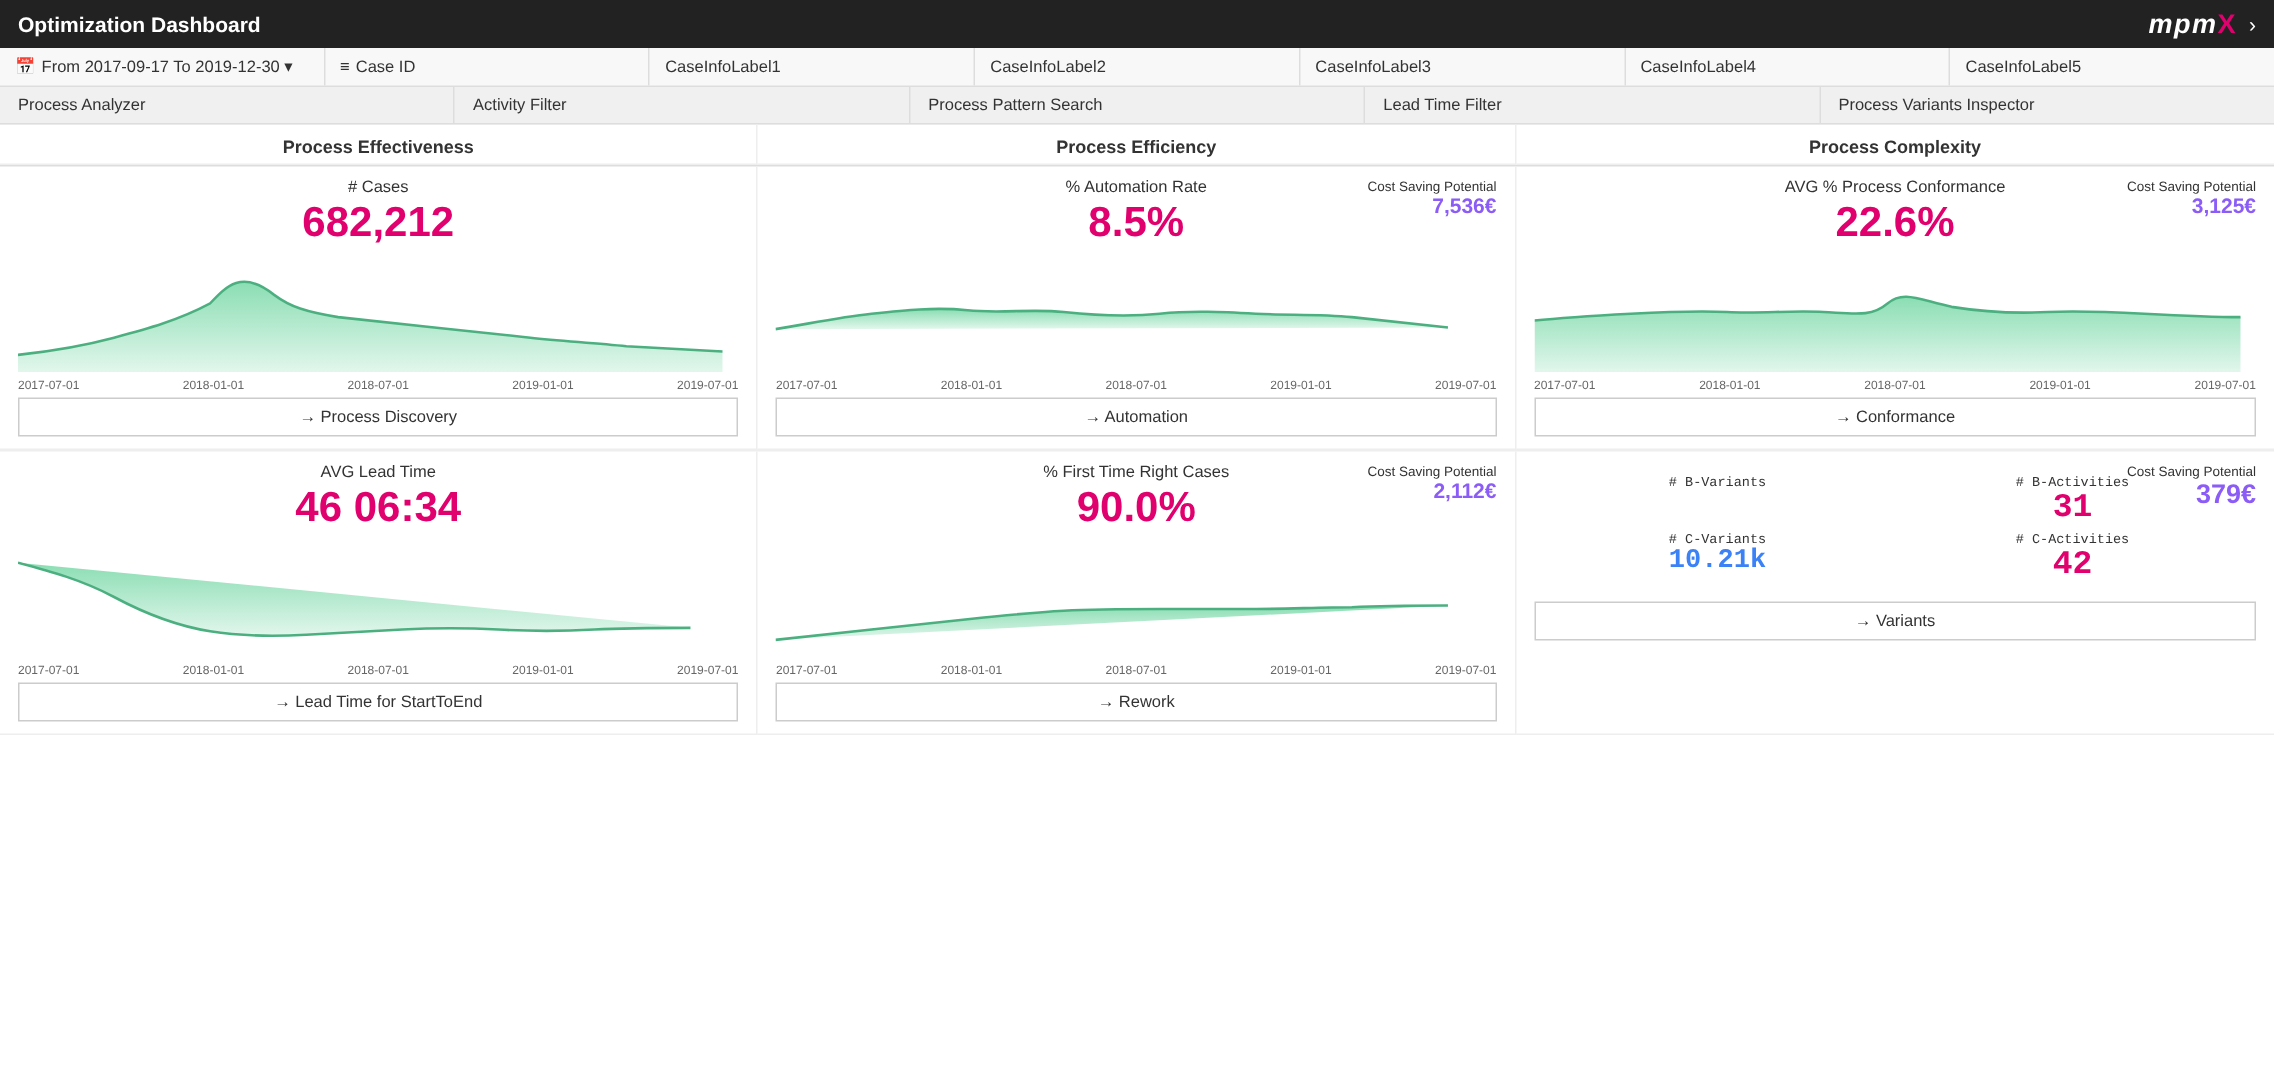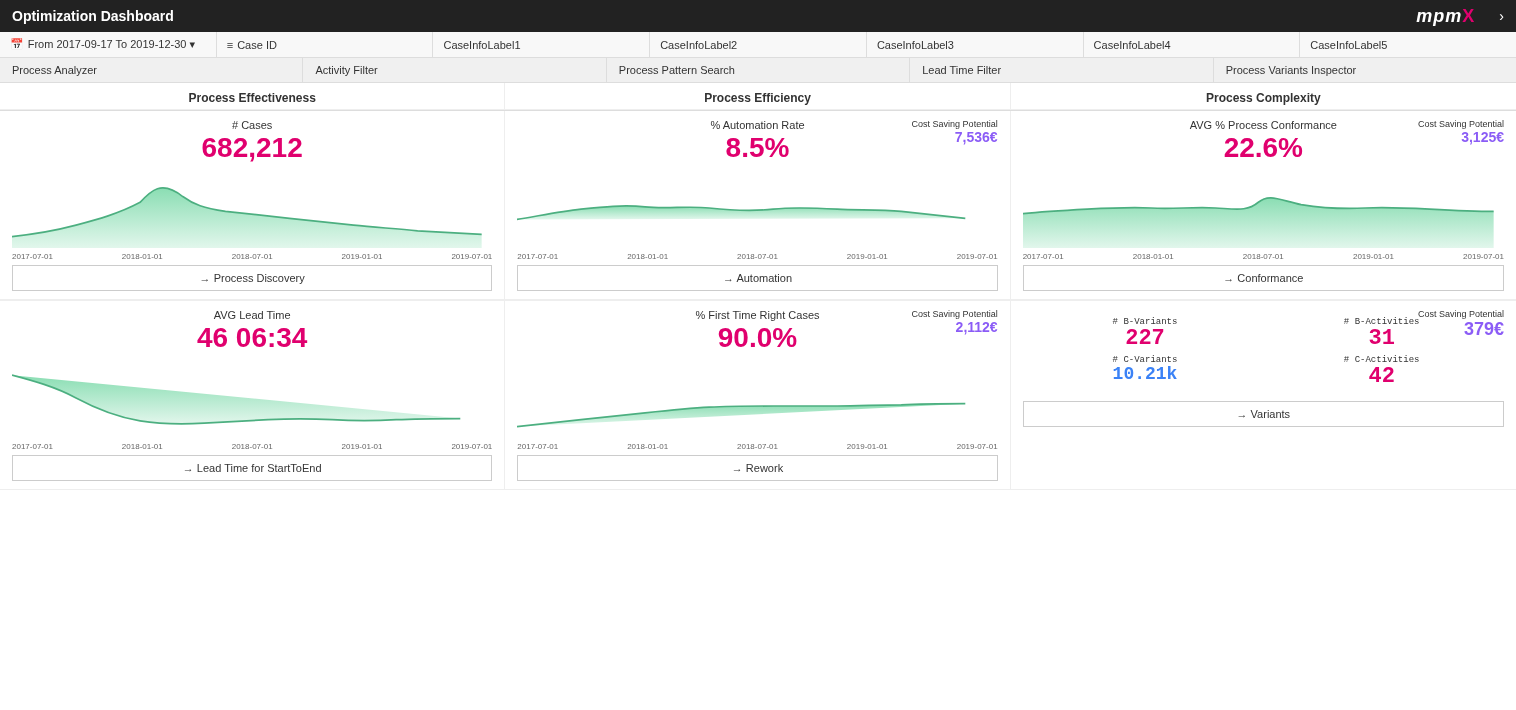--- a/index.html
+++ b/index.html
@@ -167,21 +167,21 @@
 
     
     .logo-text { font-style: italic; }
     .logo-x { color: #e0006e; }
   </style>
 </head>
 <body>
 
 <div class="header">
   <span class="header-title">Optimization Dashboard</span>
-  <div style="display:flex;align-items:center;gap:24px;">
+  <div style="display:flex;align-items:center;gap:8px;">
     <span class="header-logo">
       <span class="logo-text">mpm</span><span class="logo-x">X</span>
     </span>
     <span class="header-arrow">›</span>
   </div>
 </div>
 
 <div class="filter-bar">
   <div class="filter-item">
     <span>📅</span>
@@ -365,21 +365,20 @@
   </div>
 
   <div class="panel" style="position:relative;">
     <div class="cost-saving" style="top:8px;right:12px;">
       <div class="cost-saving-label">Cost Saving Potential</div>
       <div class="cost-saving-value" style="font-size:18px;">379€</div>
     </div>
     <div class="stats-grid" style="margin-top:4px;font-family:Liberation Mono, monospace;">
       <div class="stat-item">
         <div class="stat-label"># B-Variants</div>
-        <div class="stat-value">227</div>
       </div>
       <div class="stat-item">
         <div class="stat-label"># B-Activities</div>
         <div class="stat-value">31</div>
       </div>
       <div class="stat-item">
         <div class="stat-label"># C-Variants</div>
         <div class="stat-value stat-value-lg">10.21k</div>
       </div>
       <div class="stat-item">

